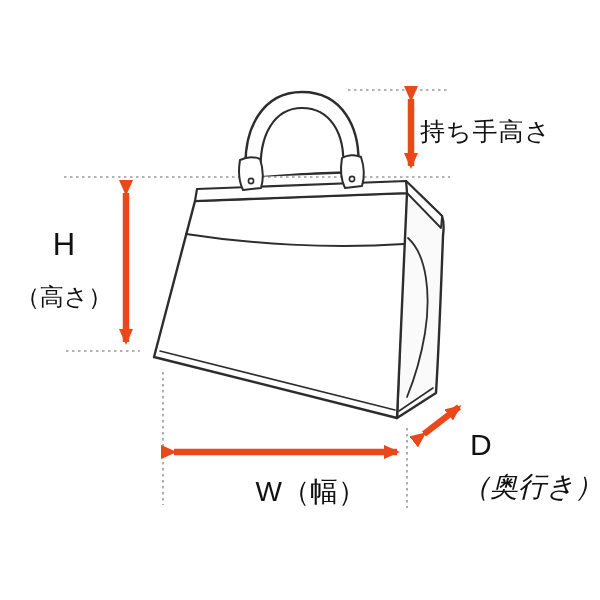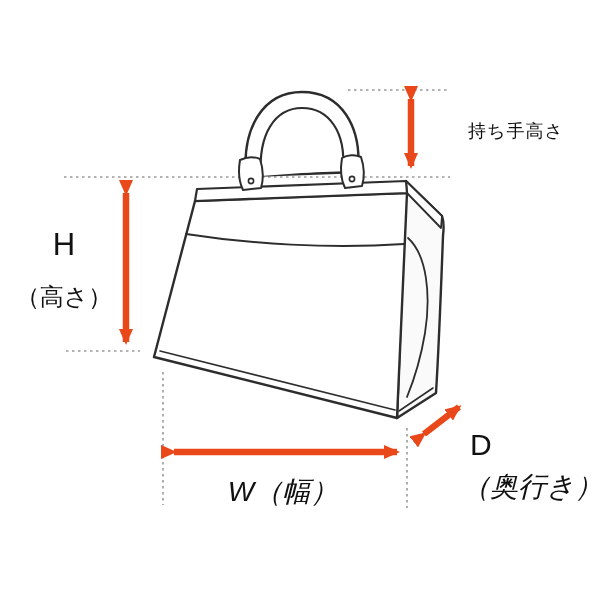--- a/index.html
+++ b/index.html
@@ -6,25 +6,25 @@
   .canvas{
     position:relative;
     width:600px;height:600px;
     background:#ffffff;
     overflow:hidden;
     font-family:"Liberation Sans","DejaVu Sans",sans-serif;
     color:#111111;
   }
   .canvas svg{position:absolute;left:0;top:0;}
   .lbl{position:absolute;white-space:nowrap;color:#111;}
-  .handle-h{left:468px;top:115px;font-size:18px;line-height:32px;letter-spacing:1px;}
+  .handle-h{left:420px;top:115px;font-size:25px;line-height:32px;letter-spacing:1px;}
   .hblock{left:8px;top:228px;width:112px;text-align:center;}
   .hblock .letter{font-size:31px;line-height:34px;}
   .hblock .suffix{font-size:24px;line-height:30px;margin-top:20px;letter-spacing:0px;}
-  .wblock{left:200px;top:475px;width:166px;text-align:center;font-size:28px;line-height:34px;font-style:italic;}
+  .wblock{left:200px;top:475px;width:166px;text-align:right;font-size:28px;line-height:34px;}
   .dblock{left:462px;top:428px;text-align:left;}
   .dblock .letter{font-size:30px;line-height:34px;padding-left:8px;}
   .dblock .suffix{font-size:28px;line-height:30px;margin-top:10px;font-style:italic;}
 </style>
 </head>
 <body>
 
 <div class="canvas">
 
   <svg width="600" height="600" viewBox="0 0 600 600">

